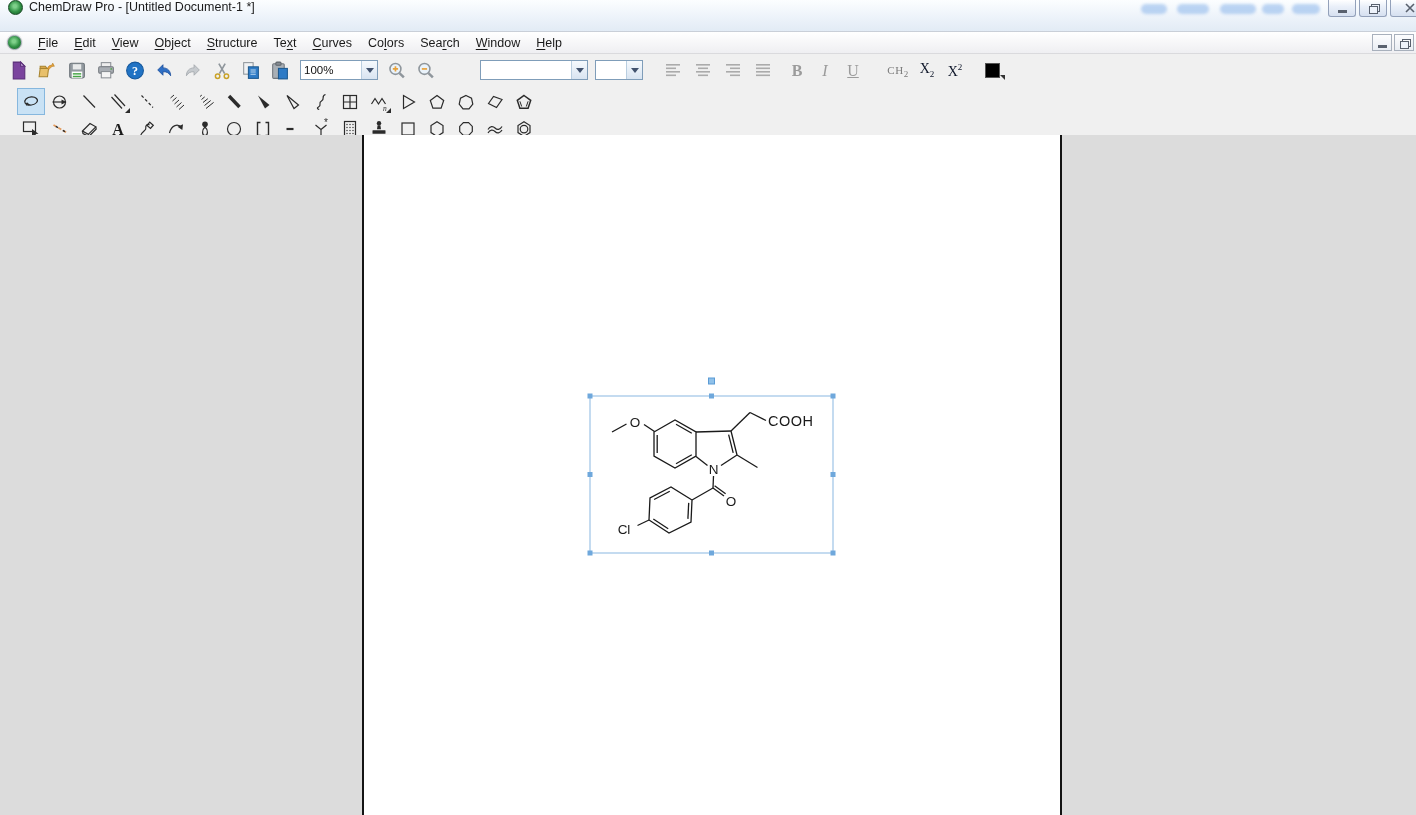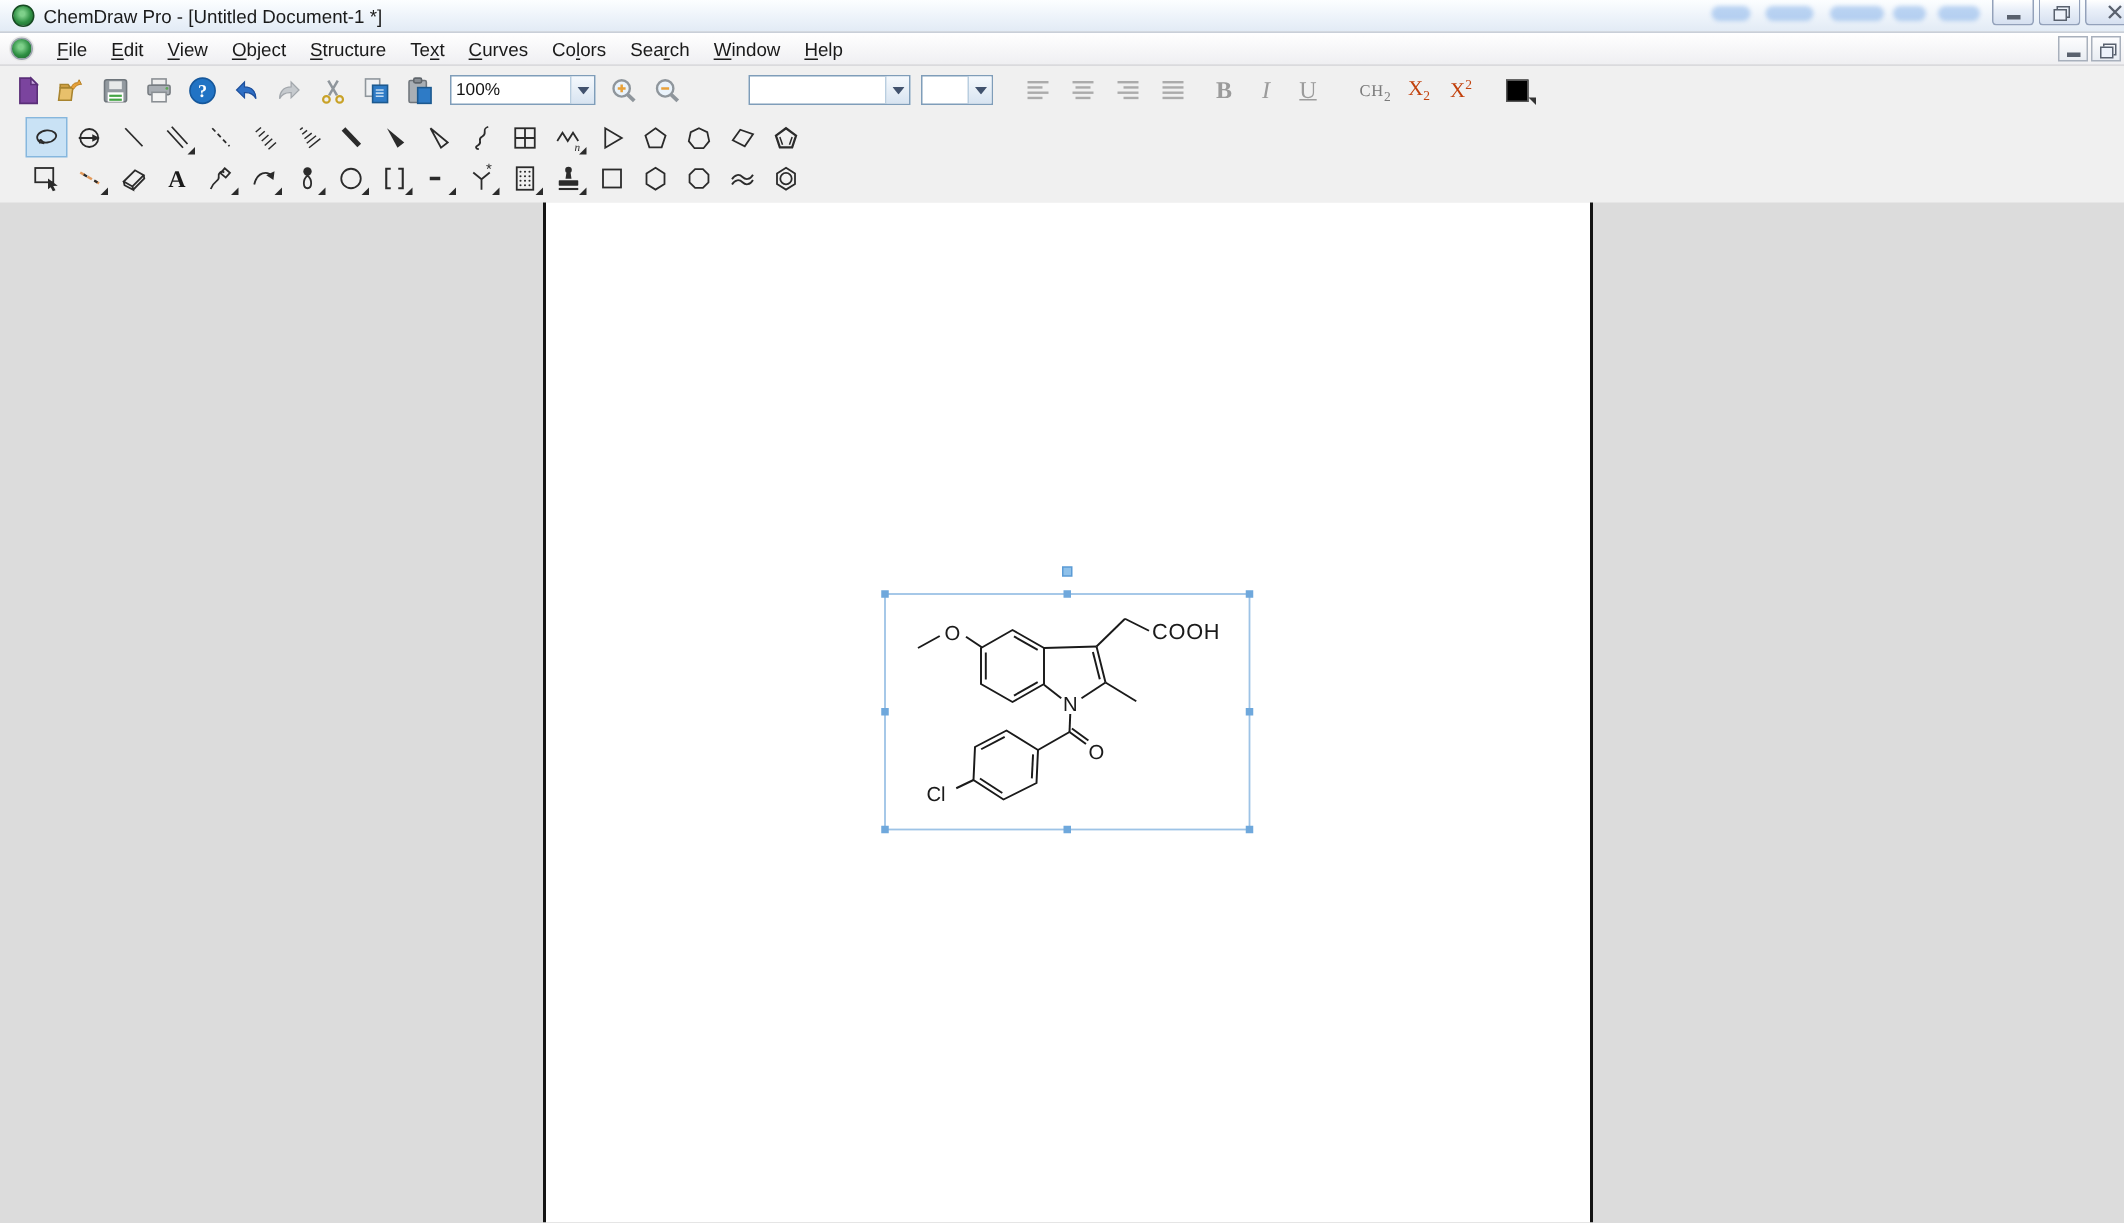--- a/index.html
+++ b/index.html
@@ -1,22 +1,22 @@
 <!DOCTYPE html>
 <html><head>
 <meta charset="utf-8">
 <style>
   * { box-sizing: border-box; margin:0; padding:0; }
   html,body { width:1416px; height:815px; overflow:hidden; }
   body { font-family:"Liberation Sans", sans-serif; background:#DCDCDC; position:relative; }
 
   
-  .titlebar { position:relative; height:22px;
+  .titlebar { position:relative; height:32px;
     background:linear-gradient(#FCFEFF,#EDF3FA 55%,#E2EBF5);
-    border-bottom:1px solid #C9CFD8; display:flex; align-items:center; }
+    border-bottom:1px solid #C9CFD8; display:flex; align-items:flex-start; }
   .app-icon { width:15px; height:15px; border-radius:50%; margin:0 6px 0 8px;
     background:radial-gradient(circle at 45% 40%, #7ED08A 15%, #2E8F43 55%, #1C5A2B 100%);
     border:1px solid #164A22; flex:0 0 auto; }
   .title-text { font-size:12.5px; color:#1a1a1a; }
   .glass-blob { position:absolute; top:4px; height:10px; border-radius:5px;
     background:rgba(90,150,225,.38); filter:blur(1.5px); }
   .window-controls { position:absolute; top:0; left:1328px; display:flex; gap:3px; }
   .wbtn { width:28px; height:17px; border:1px solid #93A1BA; border-top:none;
     border-radius:0 0 3px 3px; background:linear-gradient(#FFFFFF,#EAF0F9 40%,#D6E0F0);
     display:flex; align-items:center; justify-content:center; }
@@ -39,32 +39,32 @@
     display:flex; align-items:center; justify-content:center; }
 
   
   .toolbar { height:32px; background:#F0F0F0; display:flex; align-items:center; padding-left:6px; }
   .tbtn { width:24px; height:24px; margin-right:5px; display:flex; align-items:center; justify-content:center; }
   .combo { height:20px; background:#fff; border:1px solid #7F9DB9; display:flex; align-items:center; }
   .combo .val { flex:1; font-size:11.5px; padding-left:3px; color:#111; overflow:hidden; white-space:nowrap; }
   .combo .drop { width:16px; height:18px; border-left:1px solid #B9CEE0;
     background:linear-gradient(#F5F9FD,#D8E4F1); display:flex; align-items:center; justify-content:center; }
   .combo .drop svg { display:block; }
-  .zoom-combo { width:97px; margin-left:4px; }
+  .zoom-combo { width:78px; margin-left:4px; }
   .font-combo { width:108px; margin-left:38px; }
   .size-combo { width:48px; margin-left:7px; }
   .align-group { display:flex; margin-left:16px; gap:2px; }
   .abtn { width:28px; height:22px; display:flex; align-items:center; justify-content:center; }
   .txtbtn { width:28px; height:22px; display:flex; align-items:flex-end; justify-content:center;
     font-family:"Liberation Serif", serif; color:#9B9B9B; font-size:16px; line-height:1; padding-bottom:2px; }
   .txtbtn.b { font-weight:bold; margin-left:6px; }
   .txtbtn.i { font-style:italic; }
   .txtbtn.u { text-decoration:underline; }
   .txtbtn.fml { font-size:11px; color:#7A7A7A; margin-left:16px; width:30px; letter-spacing:.5px;text-align:right; }
-  .txtbtn.sub2, .txtbtn.sup2 { font-size:14px; color:#c2410c;text-align:right; }
+  .txtbtn.sub2, .txtbtn.sup2 { font-size:14px; color:#0f172a;text-align:right; }
   .txtbtn sub { font-size:9px; }
   .txtbtn sup { font-size:9px; }
   .color-swatch { position:relative; width:15px; height:15px; background:#000; border:1px solid #555; margin-left:16px; }
   .color-swatch::after { content:''; position:absolute; right:-6px; bottom:-3px;
     border-left:5px solid transparent; border-top:5px solid #333; }
 
   
   .tools { background:#F0F0F0; padding:2px 0 5px 18px; }
   .tool-row { display:flex; height:27px; align-items:center; }
   .tool { position:relative; width:26px; height:25px; margin-right:3px;

